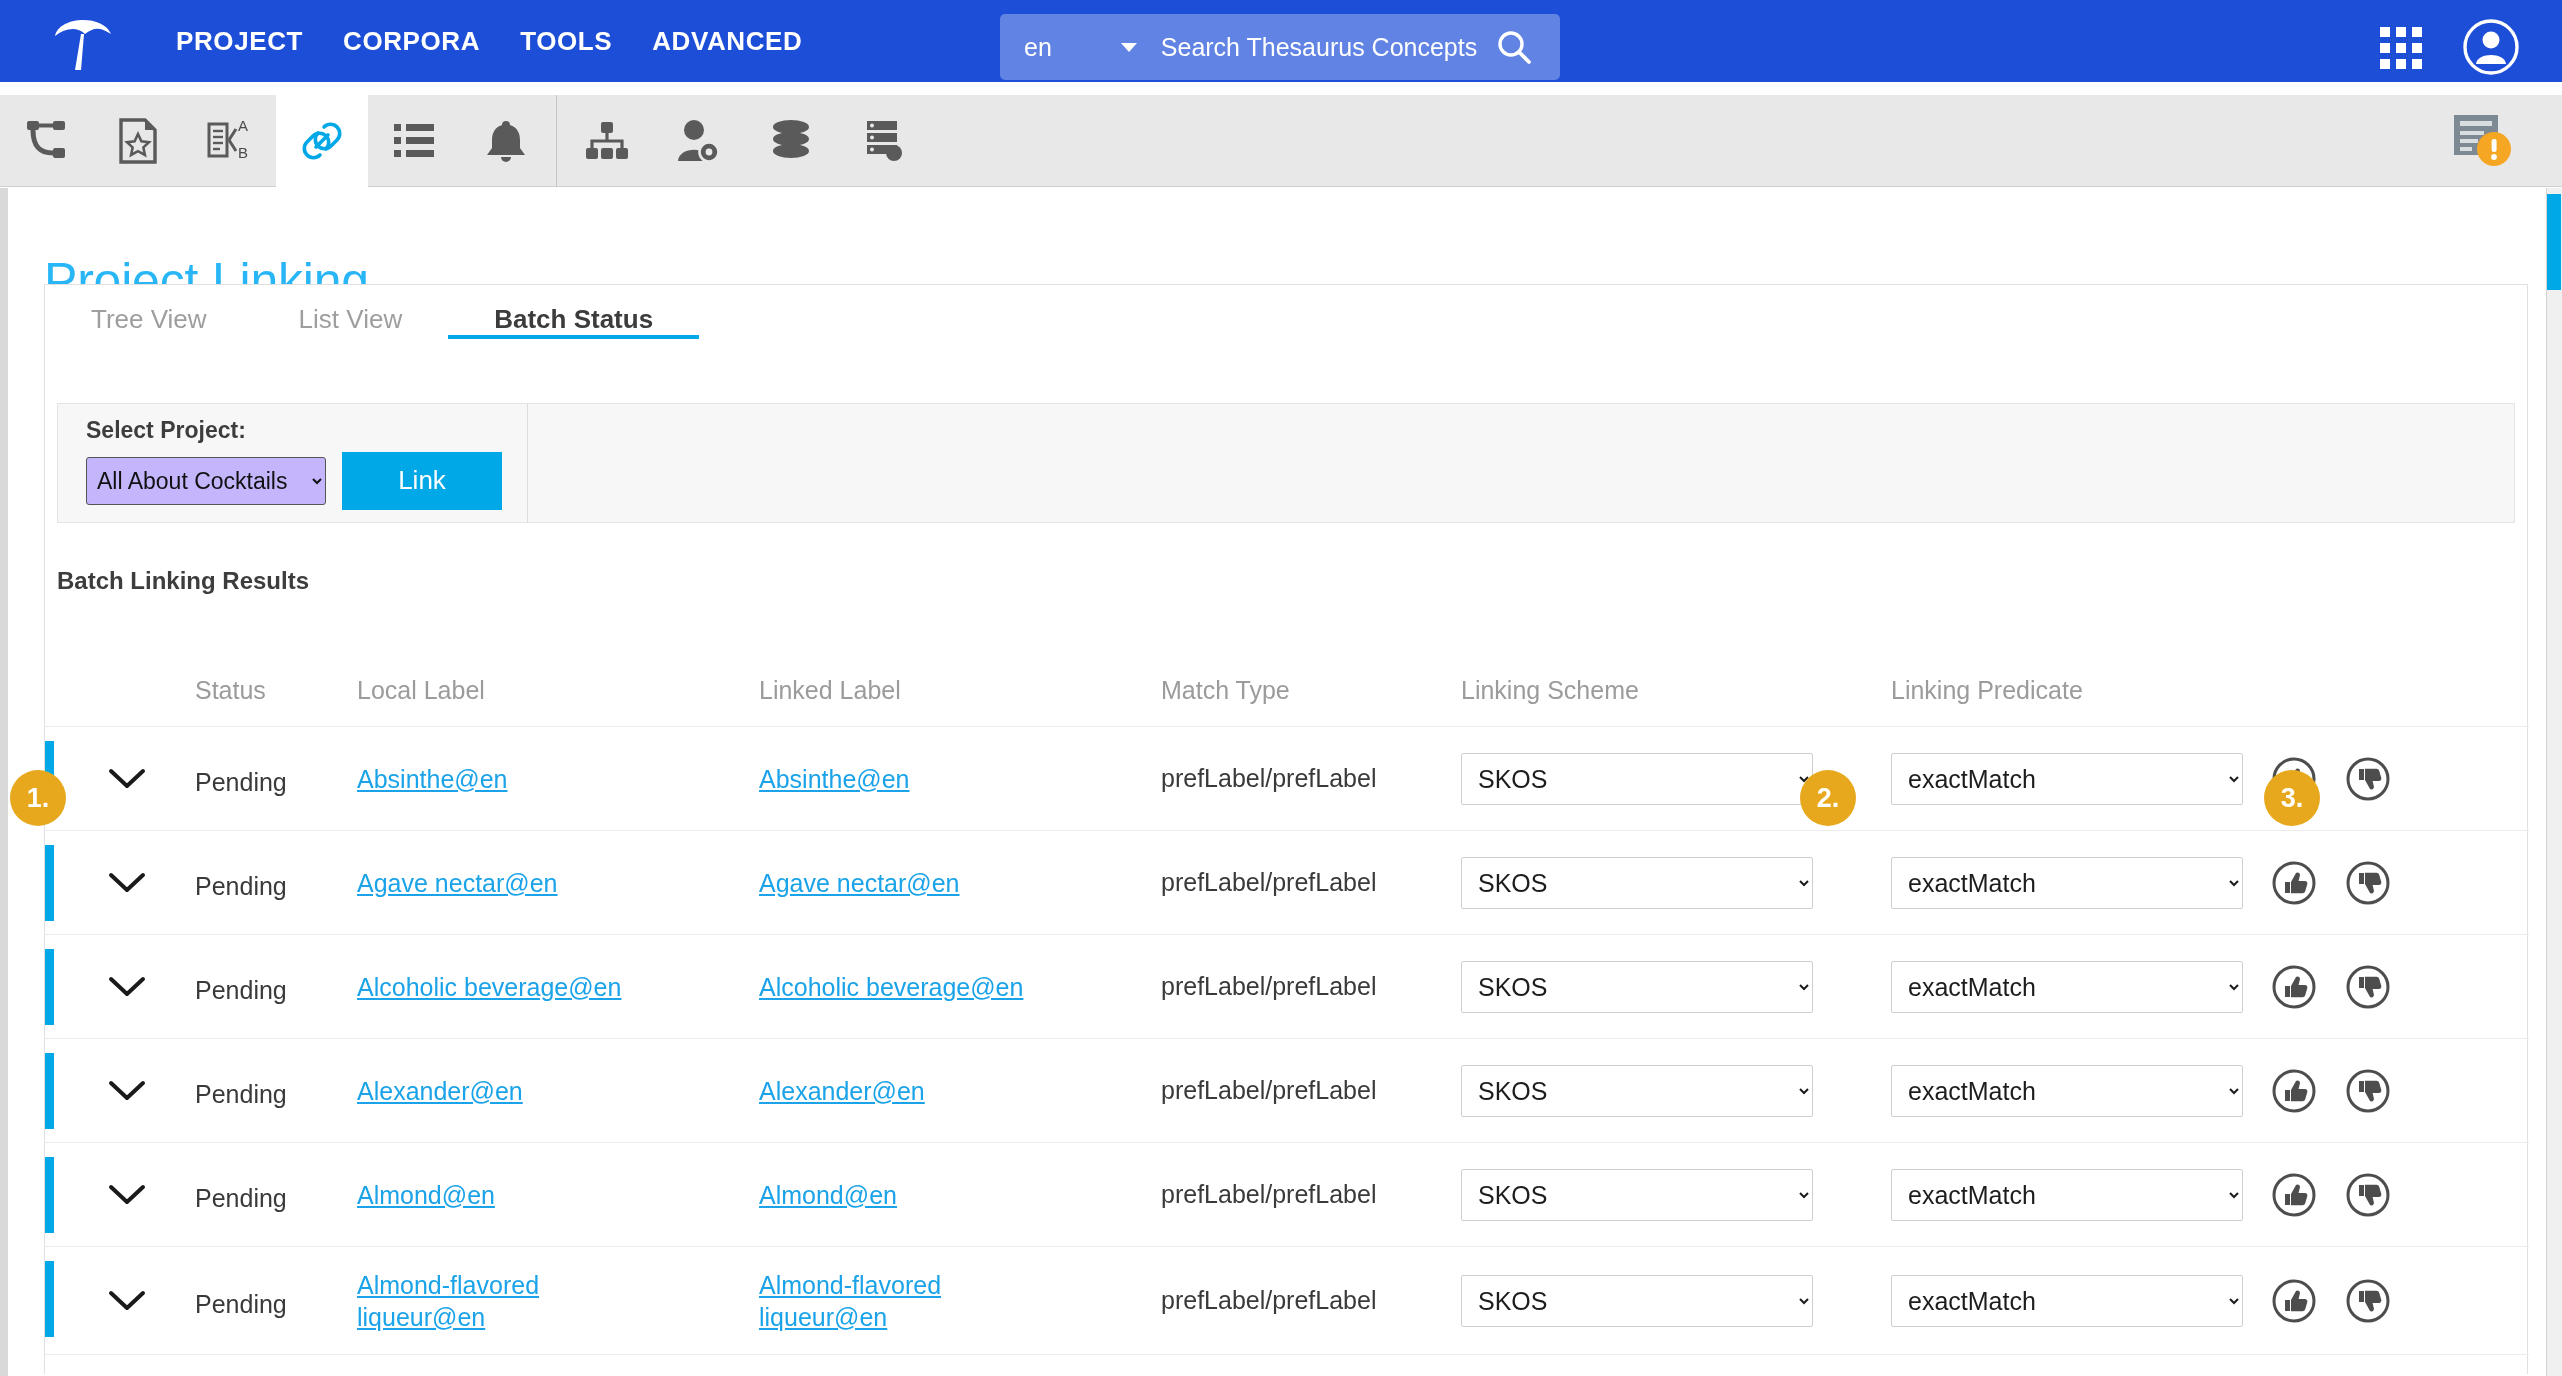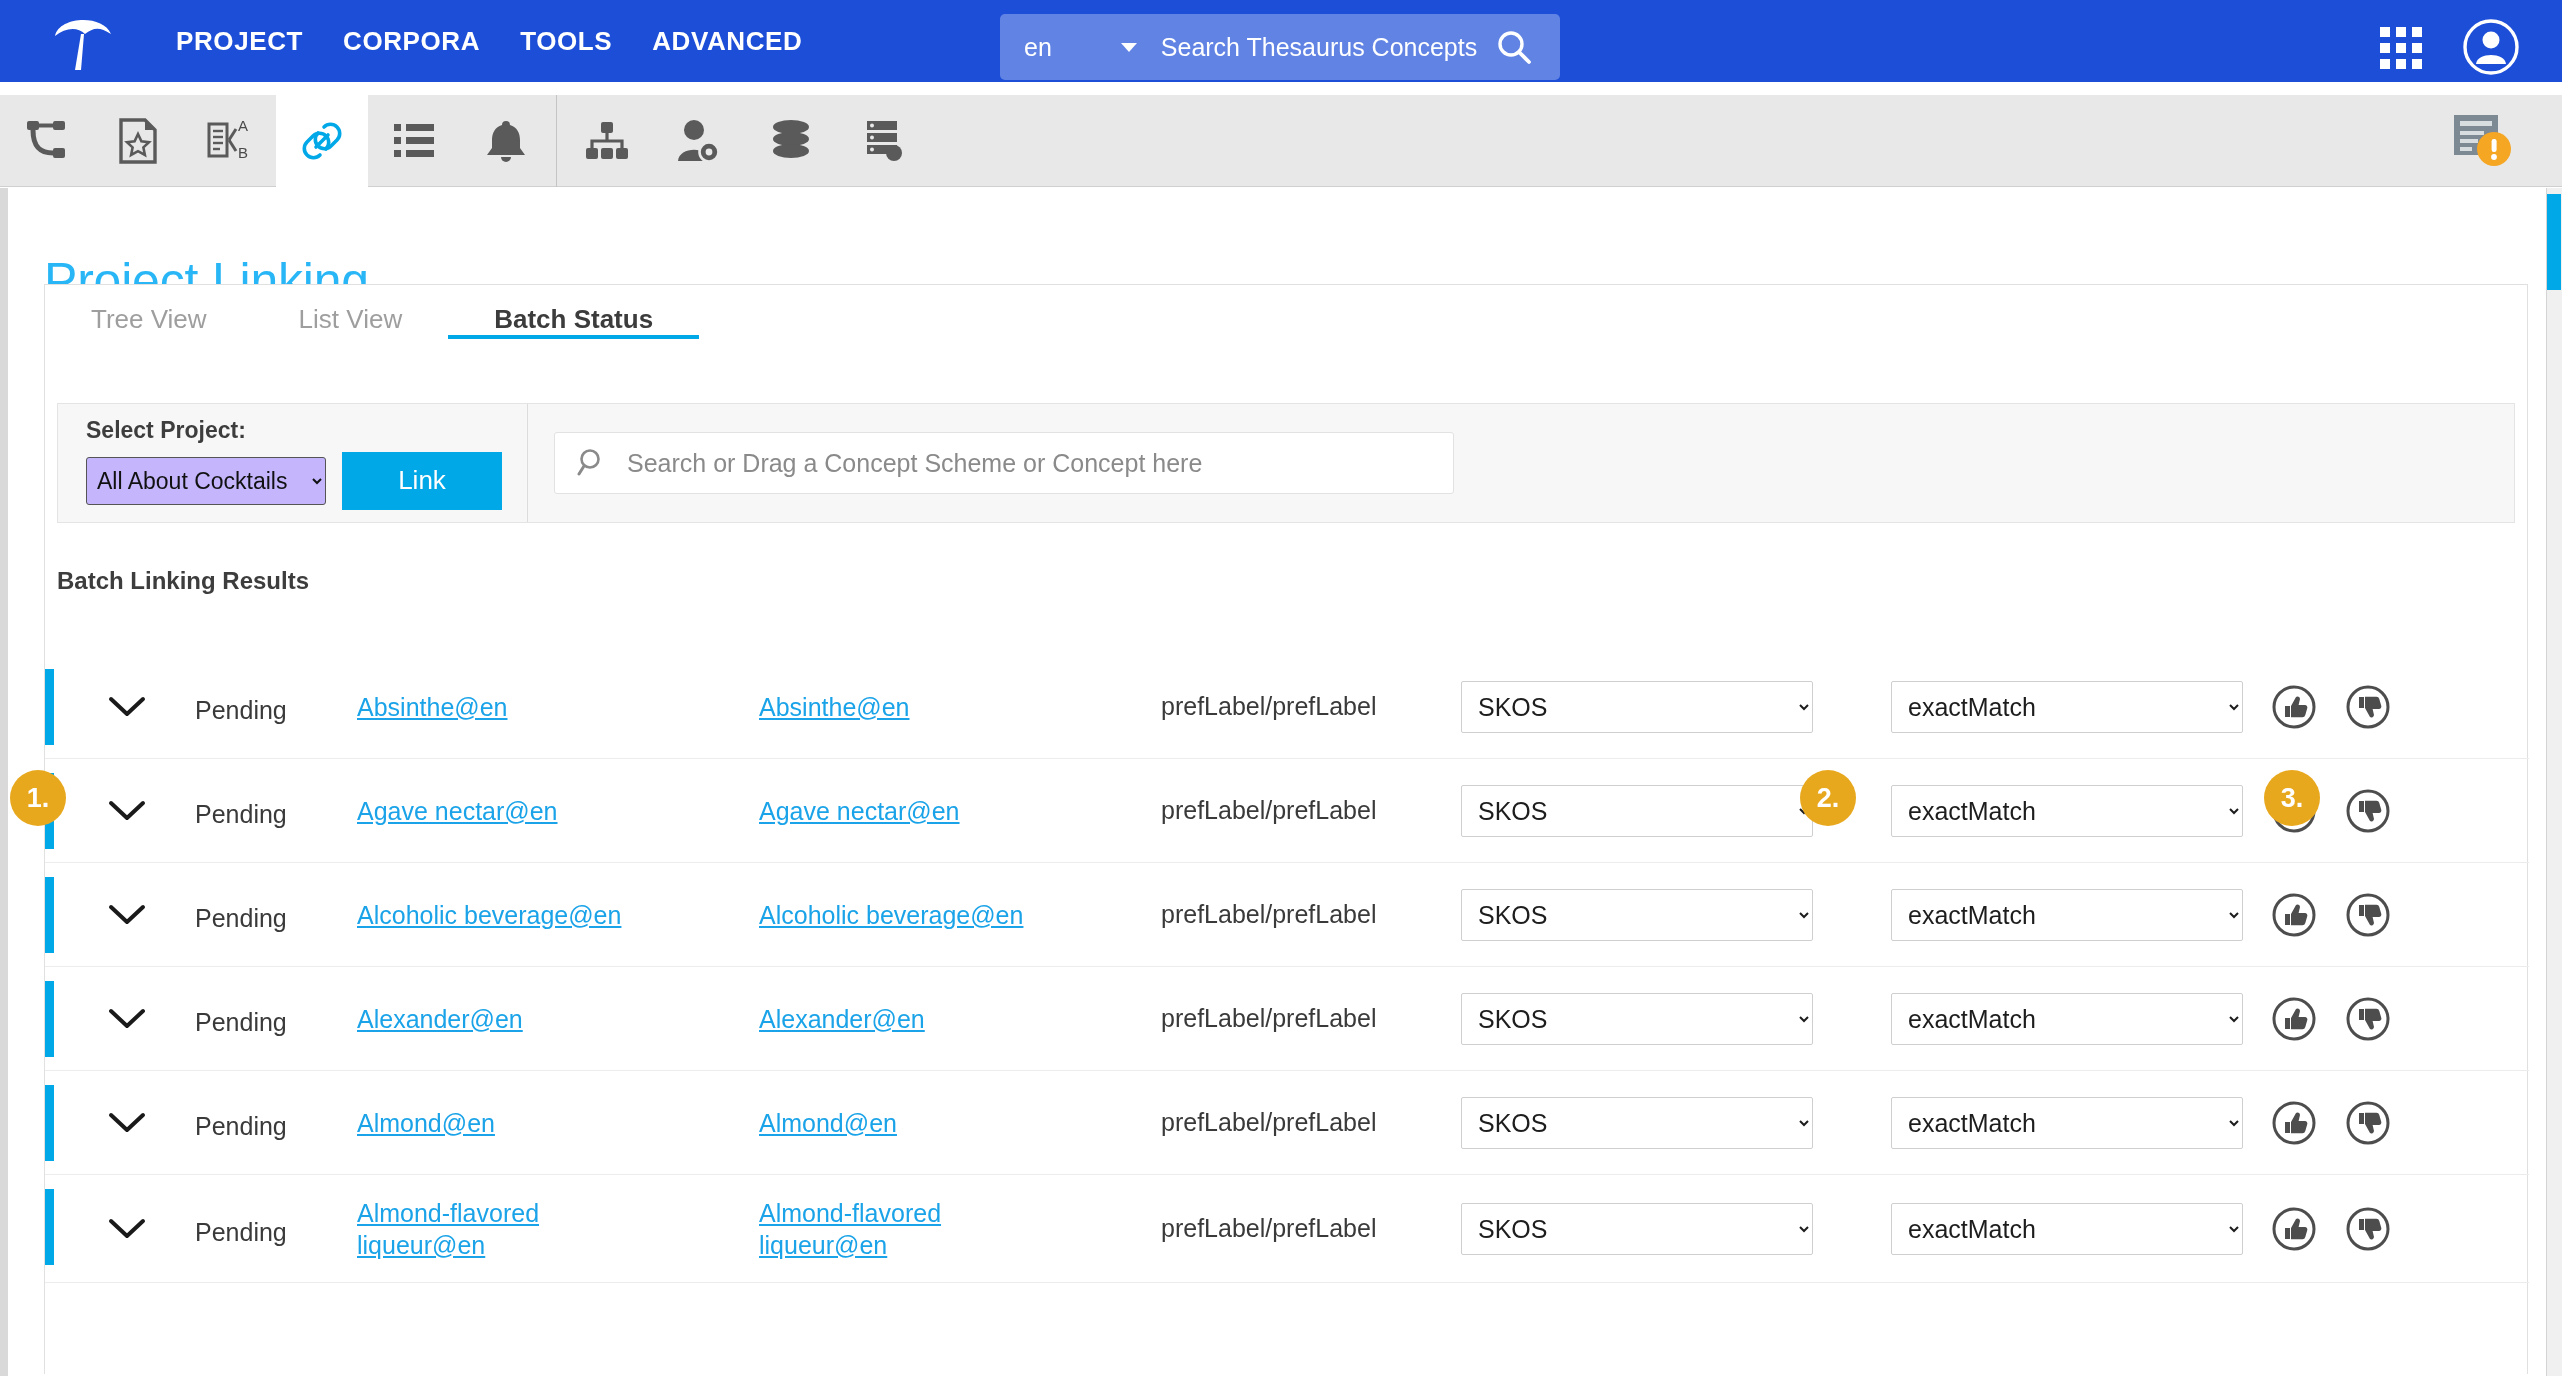--- a/index.html
+++ b/index.html
@@ -415,37 +415,37 @@
     <div class="sp-panel">
       <div class="sp-left">
         <div class="sp-label">Select Project:</div>
         <div class="sp-row">
           <select class="proj-select">
             <option>All About Cocktails</option>
           </select>
           <button class="link-btn">Link</button>
         </div>
       </div>
-      <div class="sp-right">
-        <div class="drag-box">
-          <span class="drag-mag">
-            <svg width="32" height="32" viewBox="0 0 32 32">
-              <circle cx="13" cy="12" r="8.5" fill="none" stroke="#8a8a8a" stroke-width="2.6"></circle>
-              <line x1="7" y1="19" x2="2" y2="27" stroke="#8a8a8a" stroke-width="3" stroke-linecap="round"></line>
-            </svg>
-          </span>
-          <span class="drag-ph">Search or Drag a Concept Scheme or Concept here</span>
-        </div>
+    </div>
+
+    <div class="res-title">Batch Linking Results</div>
+
+    <div class="tbl">
+
+      <div class="thead">
+        <div class="c-badge"></div>
+        <div class="c-chev"></div>
+        <div class="th c-status">Status</div>
+        <div class="th c-local">Local Label</div>
+        <div class="th c-linked">Linked Label</div>
+        <div class="th c-match">Match Type</div>
+        <div class="th c-scheme">Linking Scheme</div>
+        <div class="th c-pred">Linking Predicate</div>
+        <div class="c-acts"></div>
       </div>
-    </div>
-
-    <div class="res-title">Batch Linking Results</div>
-
-    <div class="tbl">
-
 
       <div id="rows-host">
           <div class="trow">
             <div class="row-bar"></div>
             <div class="c-badge"></div>
             <div class="c-chev chev">
               <svg width="40" height="26" viewBox="0 0 40 26">
                 <path d="M4 5 L20 20 L36 5" fill="none" stroke="#1a1a1a" stroke-width="4" stroke-linecap="round" stroke-linejoin="round"></path>
               </svg>
             </div>

